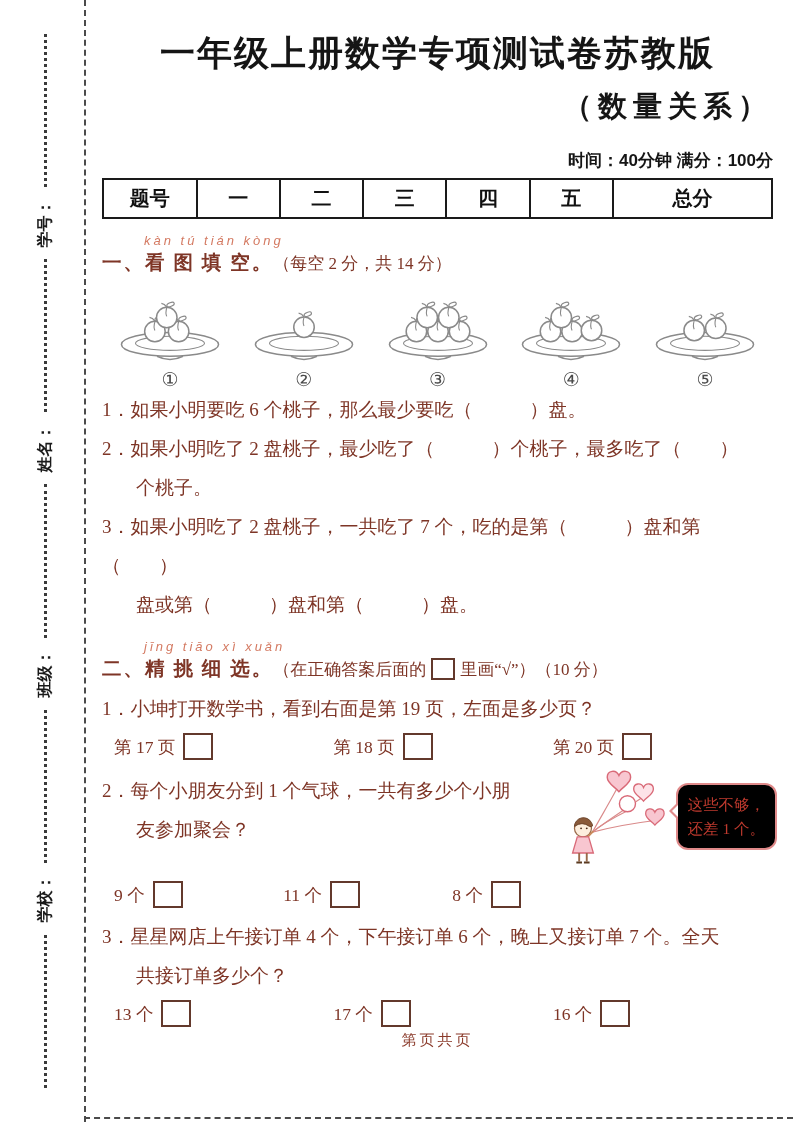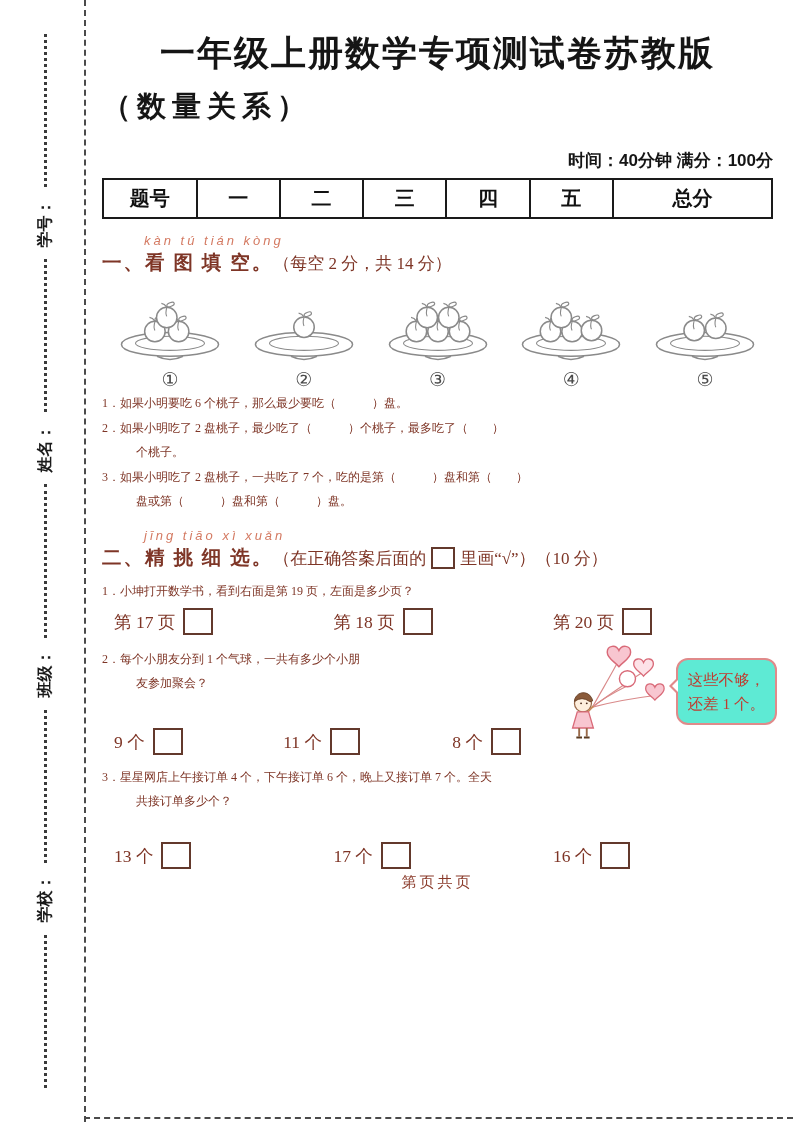--- a/index.html
+++ b/index.html
@@ -16,36 +16,36 @@
   .dotline { flex:1; width:0; border-left:3px dotted #3a3a3a; }
   .v-label { height:72px; display:flex; align-items:center; justify-content:center; }
   .v-label span { transform:rotate(-90deg); white-space:nowrap; font-weight:bold; font-size:16px;
                   color:#1a1a1a; font-family:"Liberation Sans", sans-serif; }
 
   
   .content { position:absolute; left:102px; right:20px; top:0; }
 
   .title    { margin-top:30px; text-align:center; font-size:35px; font-weight:bold; letter-spacing:2px;
               color:var(--title-text,#151515); font-family:"Liberation Sans", sans-serif; }
-  .subtitle { margin-top:10px; text-align:left; font-size:29px; font-weight:bold; letter-spacing:6px;
+  .subtitle { margin-top:10px; text-align:right; font-size:29px; font-weight:bold; letter-spacing:6px;
               color:var(--title-text,#151515); font-family:"Liberation Sans", sans-serif; }
   .meta     { margin-top:22px; text-align:right; font-size:17px; font-weight:bold;
               color:var(--title-text,#151515); font-family:"Liberation Sans", sans-serif; }
 
   table.score { width:100%; border-collapse:collapse; margin-top:6px; }
   table.score td { border:2px solid #1a1a1a; height:39px; text-align:center; font-size:20px;
                    font-weight:bold; color:#111; font-family:"Liberation Sans", sans-serif; }
   table.score td.first { width:14%; }
   .pinyin { margin-top:14px; margin-left:42px; font-size:13px; letter-spacing:3px;
             color:var(--pinyin,#d47a62); font-family:"Liberation Sans", sans-serif;font-style:italic; }
   .sec-line { margin-top:1px; }
   .sec-title { font-size:19.5px; font-weight:bold; letter-spacing:2px; color:var(--body-text,#7e3526); }
   .sec-note  { font-size:17px; color:var(--body-text,#7e3526); }
 
-  .q { font-size:12px; line-height:2.05; color:var(--body-text,#7e3526); }
+  .q { font-size:19px; line-height:2.05; color:var(--body-text,#7e3526); }
   .q .cont { display:block; padding-left:34px; }
 
   
   .plates { display:flex; justify-content:space-between; padding:0 10px; margin-top:8px; }
   .plate  { width:116px; text-align:center; }
   .plate-label { font-size:19px; color:#4a4a4a; margin-top:-2px; }
 
   
   .abox { display:inline-block; width:30px; height:27px; border:2px solid var(--box-border,#63392c);
           background:#fff; vertical-align:-7px; margin-left:8px; }
@@ -55,21 +55,21 @@
   .opts { display:flex; margin-top:4px; padding-left:12px; }
   .opts .opt { width:33.3%; font-size:17.5px; color:var(--body-text,#7e3526); }
   .opts.narrow { width:520px;margin-top:32px; }
 
   
   .q2-wrap { position:relative; margin-top:12px; }
   .q2-text { padding-right:252px; }
   .q2-art { position:absolute; right:-4px; top:-8px; display:flex; align-items:center; }
   .bubble { position:relative; border:2px solid var(--bubble-border,#e08a8a); border-radius:12px;
             padding:8px 10px; font-size:15.5px; line-height:1.5; color:var(--bubble-text,#c03a2e);
-            background:#5eead4; white-space:nowrap; }
+            background:#000000; white-space:nowrap; }
   .bubble:before { content:""; position:absolute; left:-9px; top:18px; border:8px solid transparent;
                    border-right-color:var(--bubble-border,#e08a8a); border-left:0; }
   .bubble:after  { content:""; position:absolute; left:-6px; top:20px; border:6px solid transparent;
                    border-right-color:#fff; border-left:0; }
 
   
   .site { margin-top:24px; text-align:center; font-size:16.5px; font-weight:bold;
           color:var(--footer-link,#e23127); font-family:"Liberation Sans", sans-serif; }
   .pagefoot { margin-top:4px; text-align:center; font-size:15px; letter-spacing:3px;
               color:var(--page-footer,#8a3a2a); }
@@ -291,21 +291,21 @@
         <div class="opt"><span>9 个</span><span class="abox"></span></div>
         <div class="opt"><span>11 个</span><span class="abox"></span></div>
         <div class="opt"><span>8 个</span><span class="abox"></span></div>
       </div>
     </div>
 
     <div class="q" style="margin-top:10px;">
       <span>3．星星网店上午接订单 4 个，下午接订单 6 个，晚上又接订单 7 个。全天</span>
       <span class="cont">共接订单多少个？</span>
     </div>
-    <div class="opts" style="margin-top:28px;">
+    <div class="opts" style="margin-top:4px;">
       <div class="opt"><span>13 个</span><span class="abox"></span></div>
       <div class="opt"><span>17 个</span><span class="abox"></span></div>
       <div class="opt"><span>16 个</span><span class="abox"></span></div>
     </div>
 
     <div class="pagefoot">第页共页</div>
 
   </div>
 </div>
 

